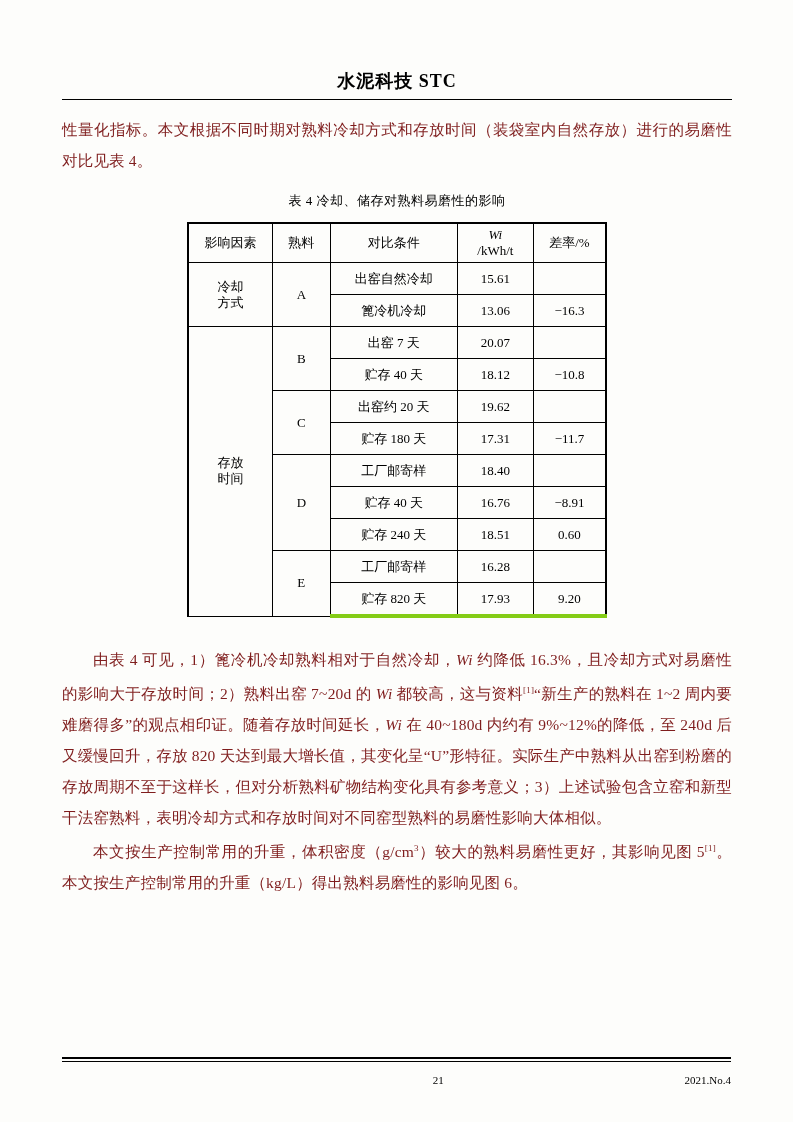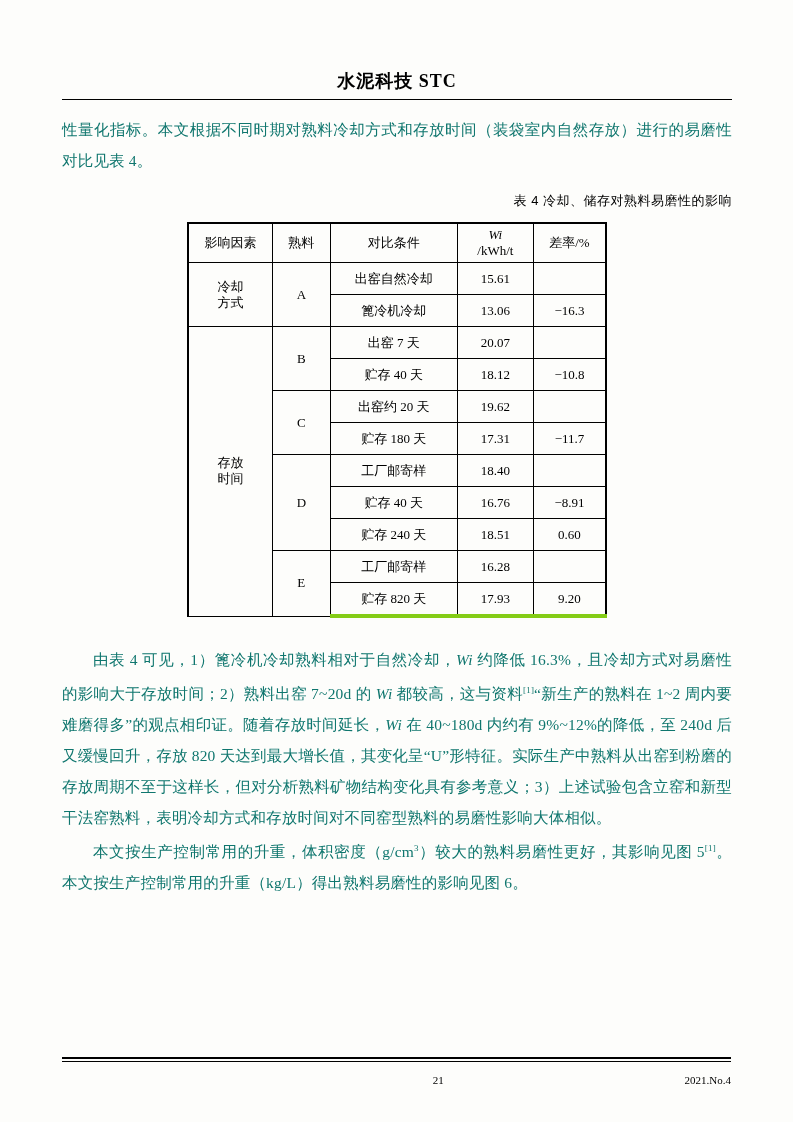--- a/index.html
+++ b/index.html
@@ -37,31 +37,31 @@
   }
   .header-rule {
     border-bottom: 1.6px solid #000;
     width: 100%;
     margin-bottom: 14px;
   }
   .para {
     font-family: "Liberation Serif", serif;
     font-size: 15.5px;
     line-height: 31px;
-    color: #0f766e;
+    color: #7f1d1d;
     text-align: justify;
     letter-spacing: 0.2px;
   }
   .para.indent {
     text-indent: 31px;
   }
   .table-caption {
-    text-align: right;
+    text-align: center;
     font-size: 13px;
-    font-family: Liberation Sans, sans-serif;
+    font-family: Liberation Serif, serif;
     margin-top: 16px;
     margin-bottom: 6px;
     letter-spacing: 0.5px;
   }
   table.data {
     border-collapse: collapse;
     margin: 12px auto;
     width: 420px;
     font-family: "Liberation Serif", serif;
     font-size: 13px;

